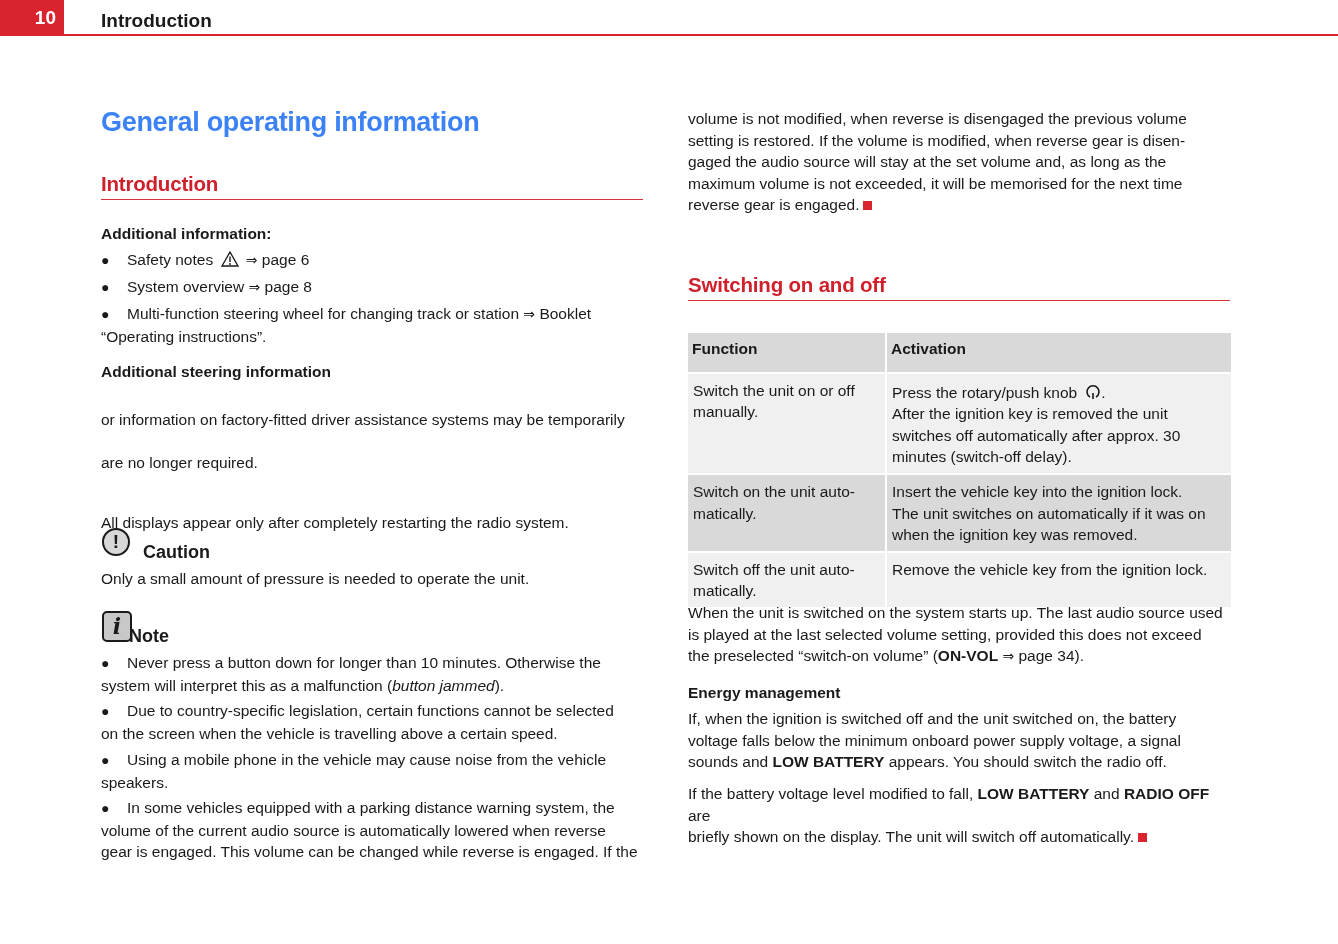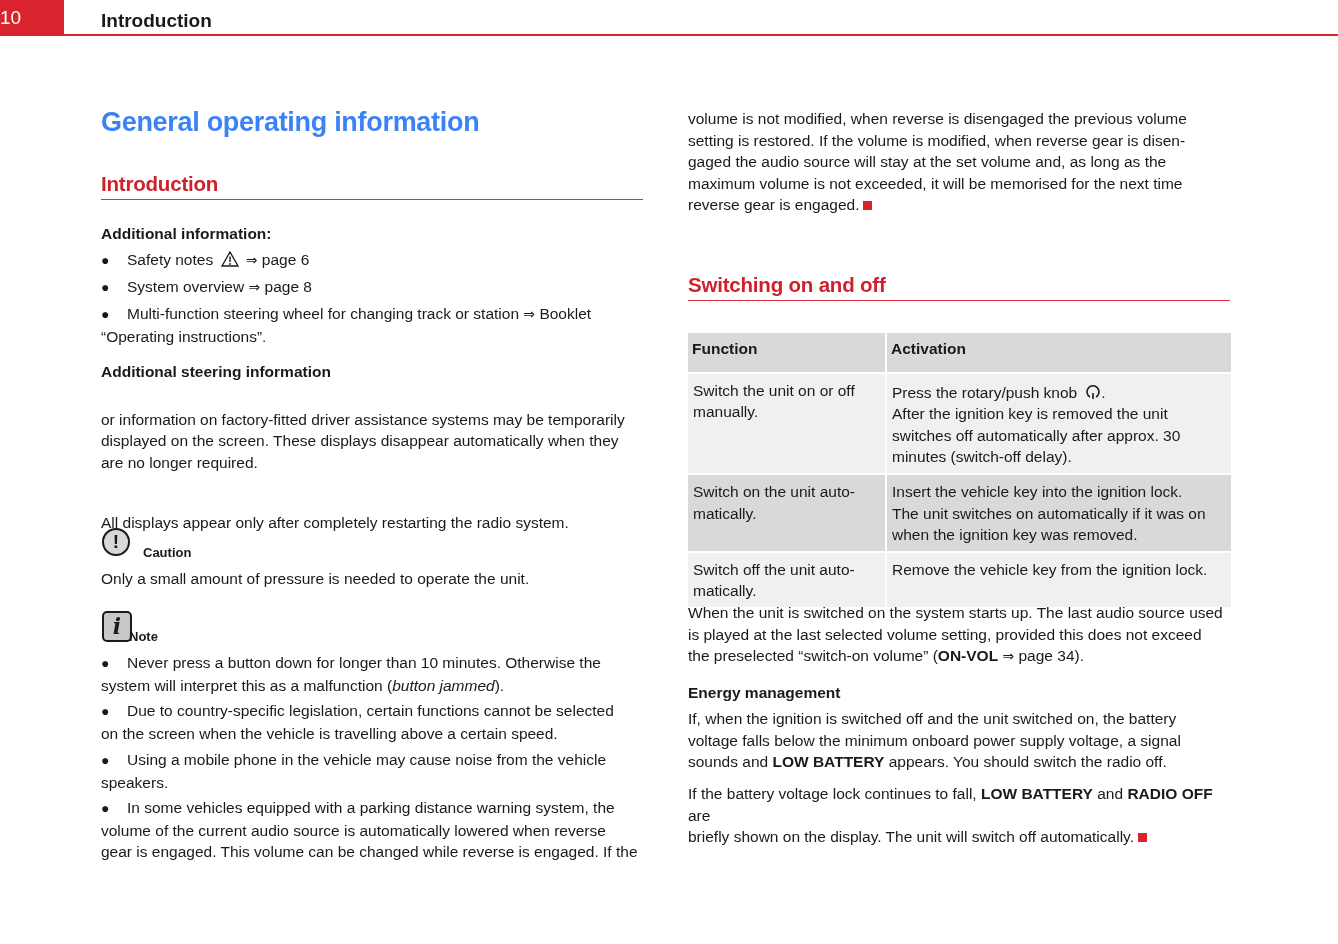--- a/index.html
+++ b/index.html
@@ -4,21 +4,21 @@
 <style>
   html, body { margin:0; padding:0; background:#ffffff; }
   body {
     width:1338px; height:944px; position:relative; overflow:hidden;
     font-family:"Liberation Sans", "DejaVu Sans", sans-serif;
     color:#1a1a1a; font-size:15.5px; line-height:21.6px;
   }
   .header-bar { position:absolute; left:0; top:0; width:1338px; height:37px; }
   .page-num-box {
     position:absolute; left:0; top:0; width:64px; height:36px; background:#d9232e;
-    color:#fff; font-weight:normal; font-size:19px; line-height:36px; 
+    color:#fff; font-weight:bold; font-size:19px; line-height:36px; text-align:right;
     box-sizing:border-box; padding-right:8px;
   }
   .header-title {
     position:absolute; left:101px; top:10px; font-weight:bold; font-size:19px; color:#1a1a1a;
   }
   .header-line { position:absolute; left:64px; top:34px; width:1274px; height:2px; background:#d9232e; }
 
   .col { position:absolute; top:0; }
   .col-left { left:101px; width:542px; }
   .col-right { left:688px; width:542px; }
@@ -30,21 +30,21 @@
   }
   .subhead { position:absolute; font-weight:bold; font-size:15.5px; }
   .p { position:absolute; width:542px; }
   .bullet { position:absolute; width:542px; }
   .bullet .dot { display:inline-block; width:26px; font-size:14px; }
   .arrow { font-family:"DejaVu Sans", sans-serif; font-size:14px; }
   .end-square { display:inline-block; width:9px; height:9px; background:#d9232e; margin-left:4px; vertical-align:0px; }
   b { font-weight:bold; }
   i { font-style:italic; }
 
-  .note-title { position:absolute; font-weight:bold; font-size:13px; }
+  .note-title { position:absolute; font-weight:bold; font-size:18px; }
   .icon-caution {
     position:absolute; width:28px; height:28px; border:2.5px solid #1a1a1a; border-radius:50%;
     background:#d8d8d8; box-sizing:border-box; text-align:center; font-weight:bold; font-size:19px; line-height:23px;
   }
   .icon-note {
     position:absolute; width:30px; height:31px; border:2.5px solid #1a1a1a; border-radius:5px;
     background:#c8c8c8; box-sizing:border-box; text-align:center; font-weight:bold; font-style:italic;
     font-family:"DejaVu Serif", serif; font-size:22px; line-height:26px;
   }
 
@@ -93,21 +93,21 @@
     <span class="dot">●</span><span>Multi-function steering wheel for changing track or station</span>
     <span class="arrow">⇒</span>
     <span>Booklet</span><br>
     <span>“Operating instructions”.</span>
   </div>
 
   <div class="subhead" style="top:361px;">Additional steering information</div>
   <div class="p" style="top:387px;">
     <br>
     <span>or information on factory-fitted driver assistance systems may be temporarily</span><br>
-    <span>displayed on the screen. These displays disappear automatically when they</span><br>
+    <br>
     <span>are no longer required.</span>
   </div>
   <div class="p" style="top:512px;">All displays appear only after completely restarting the radio system.</div>
 
   <div class="icon-caution" style="top:528px; left:1px;">!</div>
   <div class="note-title" style="top:542px; left:42px;">Caution</div>
   <div class="p" style="top:568px;">Only a small amount of pressure is needed to operate the unit.</div>
 
   <div class="icon-note" style="top:611px; left:1px;">i</div>
   <div class="note-title" style="top:626px; left:28px;">Note</div>
@@ -195,16 +195,16 @@
     <span>page 34</span><span>).</span>
   </div>
 
   <div class="subhead" style="top:682px;">Energy management</div>
   <div class="p" style="top:708px;">
     <span>If, when the ignition is switched off and the unit switched on, the battery</span><br>
     <span>voltage falls below the minimum onboard power supply voltage, a signal</span><br>
     <span>sounds and </span><b>LOW BATTERY</b><span> appears. You should switch the radio off.</span>
   </div>
   <div class="p" style="top:783px;">
-    <span>If the battery voltage lock continues to fall, </span><b>LOW BATTERY</b><span> and </span><b>RADIO OFF</b><span> are</span><br>
+    <span>If the battery voltage level modified to fall, </span><b>LOW BATTERY</b><span> and </span><b>RADIO OFF</b><span> are</span><br>
     <span>briefly shown on the display. The unit will switch off automatically.</span><span class="end-square"></span>
   </div>
 </div>
 
 </body></html>

